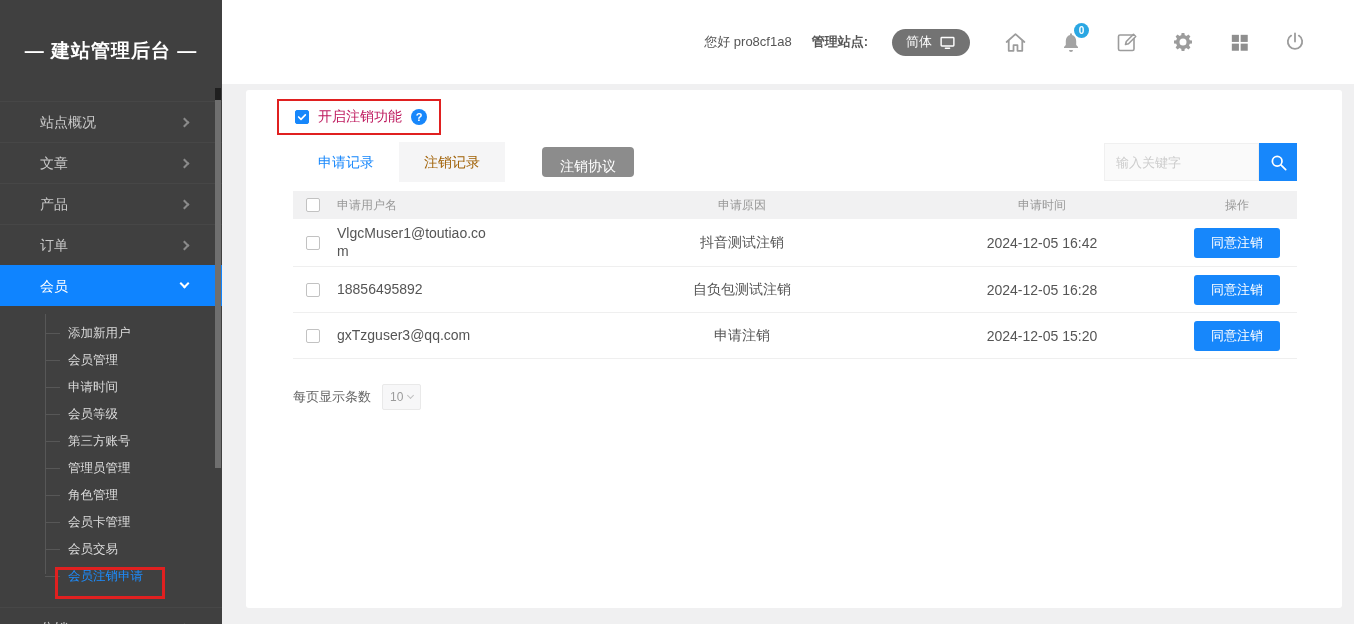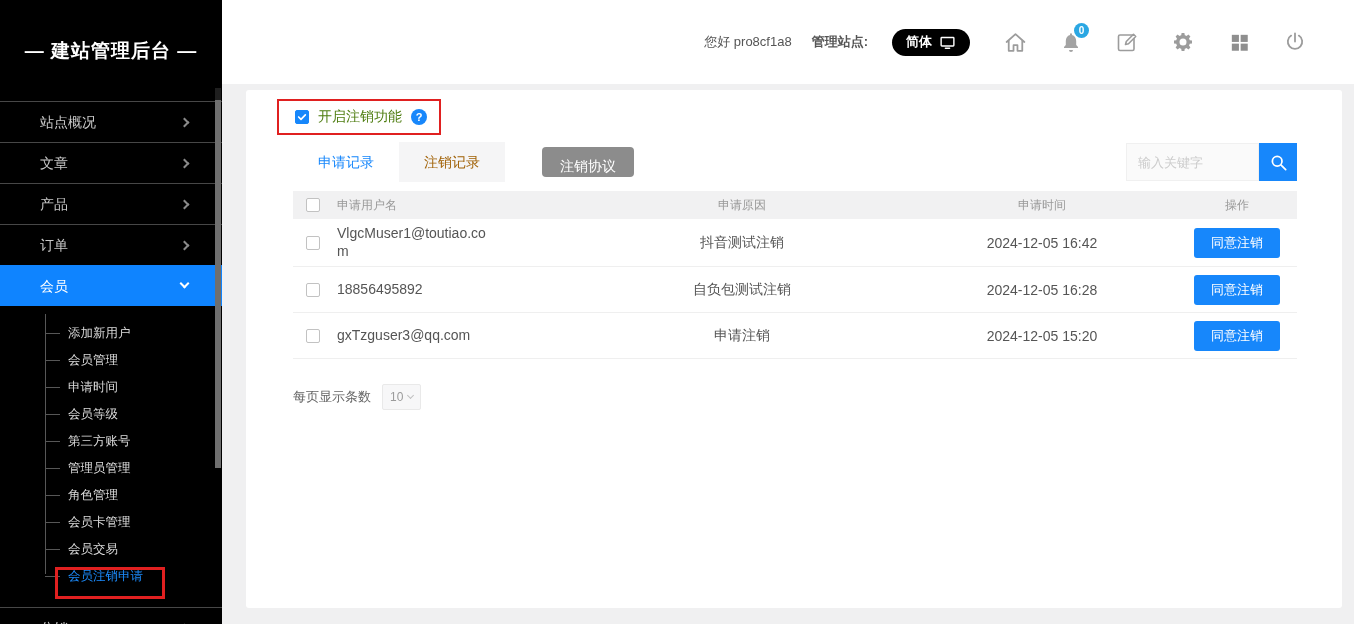--- a/index.html
+++ b/index.html
@@ -1,21 +1,21 @@
 <!DOCTYPE html>
 <html><head>
 <meta charset="utf-8">
 <style>
   * { margin:0; padding:0; box-sizing:border-box; }
   html,body { width:1354px; height:624px; overflow:hidden; }
   body { font-family:"Liberation Sans","DejaVu Sans",sans-serif; background:#f0f0f1; }
   .app { position:relative; width:1354px; height:624px; display:flex; }
 
   
-  .sidebar { position:relative; width:222px; height:624px; background:#000000; flex:0 0 222px; overflow:hidden; }
+  .sidebar { position:relative; width:222px; height:624px; background:#404040; flex:0 0 222px; overflow:hidden; }
   .logo { height:101px; display:flex; align-items:center; justify-content:center; color:#fff; font-size:19px; font-weight:700; letter-spacing:1px; }
   .menu-item { position:relative; height:41px; line-height:41px; padding:0 28px 0 40px; color:#c9c9c9; font-size:14px; border-top:1px solid #474747; cursor:pointer; }
   .menu-item .chev { position:absolute; right:34px; top:17px; width:7px; height:7px; border-right:2px solid #8a8a8a; border-bottom:2px solid #8a8a8a; }
   .chev.right { transform:rotate(-45deg); }
   .chev.down  { transform:rotate(45deg); top:14px; border-color:#fff; }
   .menu-item.active { background:#0f84ff; color:#fff; border-top-color:#0f84ff; }
   .submenu { position:relative; padding:14px 0 10px; }
   .submenu::before { content:''; position:absolute; left:45px; top:8px; bottom:26px; width:1px; background:#575757; }
   .sub-item { position:relative; height:27px; line-height:27px; padding-left:68px; color:#dcdcdc; font-size:12.5px; cursor:pointer; }
   .sub-item::before { content:''; position:absolute; left:45px; top:13px; width:15px; height:1px; background:#575757; }
@@ -23,41 +23,41 @@
   .menu-item.bottom { position:absolute; left:0; right:0; bottom:-24px; height:41px; }
   .sb-scroll-track { position:absolute; right:1px; top:88px; width:6px; height:12px; background:#1f1f1f; }
   .sb-scroll-thumb { position:absolute; right:1px; top:100px; width:6px; height:368px; background:#6f6f6f; }
   .red-box-sidebar { position:absolute; left:55px; top:567px; width:110px; height:32px; border:3px solid #e02020; pointer-events:none; }
 
   
   .main { flex:1; display:flex; flex-direction:column; height:624px; }
   .topbar { height:84px; background:#fff; display:flex; align-items:center; justify-content:flex-end; padding-right:46px; gap:14px; flex:0 0 84px; }
   .greeting { font-size:13px; color:#555; }
   .site-label { font-size:13px; color:#555; font-weight:700; margin-left:6px; }
-  .lang-pill { display:flex; align-items:center; gap:7px; background:#000000; color:#fff; font-size:13px; font-weight:700; height:27px; padding:0 14px; border-radius:14px; margin:0 10px; cursor:pointer; }
+  .lang-pill { display:flex; align-items:center; gap:7px; background:#737373; color:#fff; font-size:13px; font-weight:400; height:27px; padding:0 14px; border-radius:14px; margin:0 10px; cursor:pointer; }
   .top-icons { display:flex; align-items:center; gap:30px; margin-left:8px; }
   .icon-btn { position:relative; width:26px; height:26px; display:flex; align-items:center; justify-content:center; cursor:pointer; }
   .badge { position:absolute; top:-6px; right:-5px; min-width:15px; height:15px; border-radius:8px; background:#2aa7e3; color:#fff; font-size:10px; line-height:15px; text-align:center; font-weight:700; }
 
   
   .panel { position:relative; margin:6px 12px 16px 24px; background:#fff; border-radius:3px; height:518px; overflow:hidden; }
   .enable-row { margin:9px 0 0 31px; }
   .red-box { display:inline-flex; align-items:center; gap:9px; border:2px solid #e02020; padding:7px 12px 7px 16px; }
   .cb { width:14px; height:14px; border:1px solid #c2c2c2; border-radius:2px; background:#fff; display:inline-flex; align-items:center; justify-content:center; cursor:pointer; flex:0 0 14px; }
   .cb.checked { background:#1787fb; border-color:#1787fb; }
-  .enable-label { color:#4d7c0f; font-size:14px; }
+  .enable-label { color:#be185d; font-size:14px; }
   .help-icon { width:16px; height:16px; border-radius:50%; background:#1787fb; color:#fff; font-size:11px; font-weight:700; display:inline-flex; align-items:center; justify-content:center; cursor:pointer; }
 
   .tabs-row { display:flex; align-items:center; margin:7px 45px 0 47px; }
   .tab { height:40px; line-height:40px; padding:0 25px; font-size:14px; cursor:pointer; }
   .tab.active { color:#1787fb; background:#fff; font-weight:400; }
   .tab.normal { color:#a16207; background:#f5f5f6; }
   .tab.dark { color:#fff; background:#8c8c8c; border-radius:4px; margin-left:37px; height:30px; line-height:38px; padding:0 18px; }
   .search-wrap { margin-left:auto; display:flex; }
-  .search-input { width:133px; height:38px; border:1px solid #f0f0f0; background:#fafafa; font-size:13px; color:#333; padding:0 11px; outline:none; font-family:inherit; }
+  .search-input { width:155px; height:38px; border:1px solid #f0f0f0; background:#fafafa; font-size:13px; color:#333; padding:0 11px; outline:none; font-family:inherit; }
   .search-input::placeholder { color:#ccc; }
   .search-btn { width:38px; height:38px; background:#1787fb; border:none; display:flex; align-items:center; justify-content:center; cursor:pointer; }
 
   .table { margin:9px 45px 0 47px; }
   .thead { display:flex; align-items:center; height:28px; background:#f1f1f2; font-size:12px; color:#999; }
   .trow { display:flex; align-items:center; min-height:46px; border-bottom:1px solid #efefef; font-size:14px; color:#555; }
   .col-cb { width:44px; padding-left:13px; display:flex; }
   .col-user { width:240px; text-align:left; }
   .col-user .uname { max-width:155px; word-break:break-all; line-height:1.25; padding:6px 0; }
   .col-reason { width:330px; text-align:center; }

